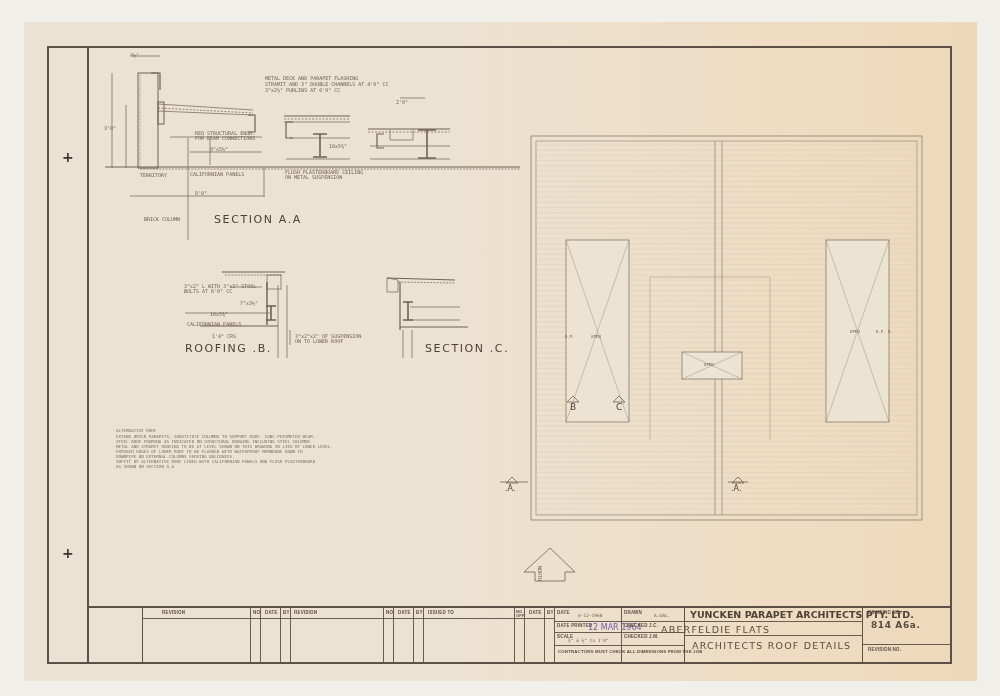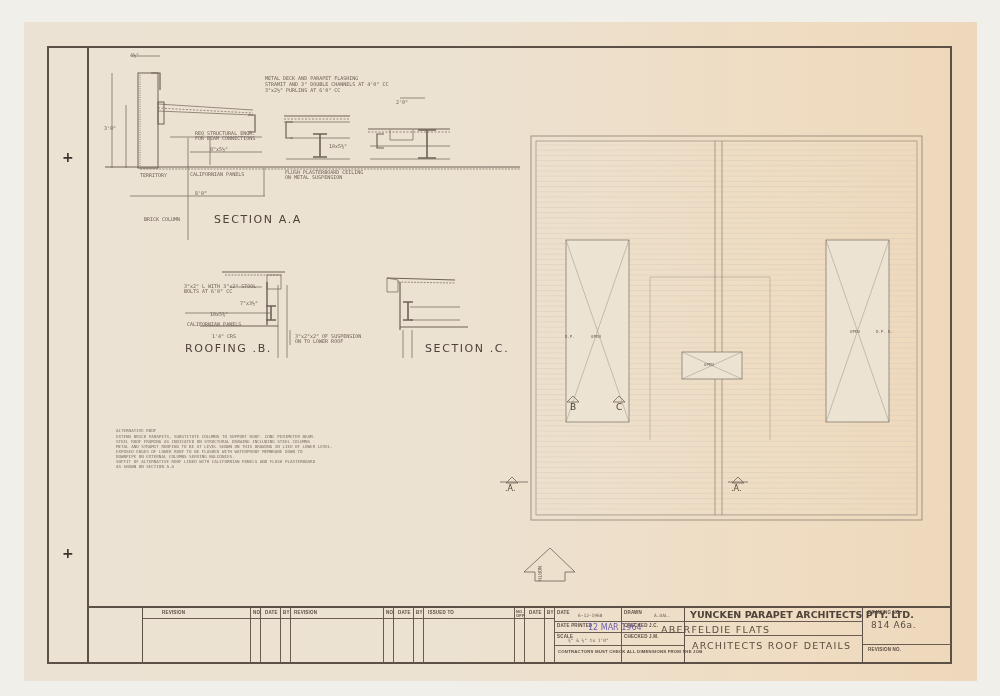--- a/index.html
+++ b/index.html
@@ -320,16 +320,16 @@
   <div class="hdr" style="left:470px;top:41px;font-size:4.3px;">CONTRACTORS MUST CHECK ALL DIMENSIONS FROM THE JOB</div>
 
   <div class="abs" style="left:597px;top:0;width:178px;height:100%;border-right:1.5px solid #5c5047;"></div>
   <div class="abs title-firm" style="left:602px;top:1px;white-space:nowrap;">YUNCKEN PARAPET ARCHITECTS PTY. LTD.</div>
   <div class="abs" style="left:597px;top:13px;width:178px;height:1px;background:#6a5c50;"></div>
   <div class="abs big" style="left:573px;top:16px;white-space:nowrap;">ABERFELDIE FLATS</div>
   <div class="abs" style="left:597px;top:27px;width:178px;height:1px;background:#6a5c50;"></div>
   <div class="abs big" style="left:604px;top:32px;white-space:nowrap;">ARCHITECTS ROOF DETAILS</div>
 
   <div class="hdr" style="left:780px;top:2px;">DRAWING No.</div>
-  <div class="abs big" style="left:783px;top:12px;font-size:9px;letter-spacing:.6px;white-space:nowrap;">814 A6a.</div>
+  <div class="abs big" style="left:783px;top:12px;font-size:9px;letter-spacing:.6px;white-space:nowrap;font-weight:bold;">814 A6a.</div>
   <div class="abs" style="left:775px;top:36px;width:88px;height:1px;background:#6a5c50;"></div>
   <div class="hdr" style="left:780px;top:39px;">REVISION No.</div>
 </div>
 
 </body></html>

